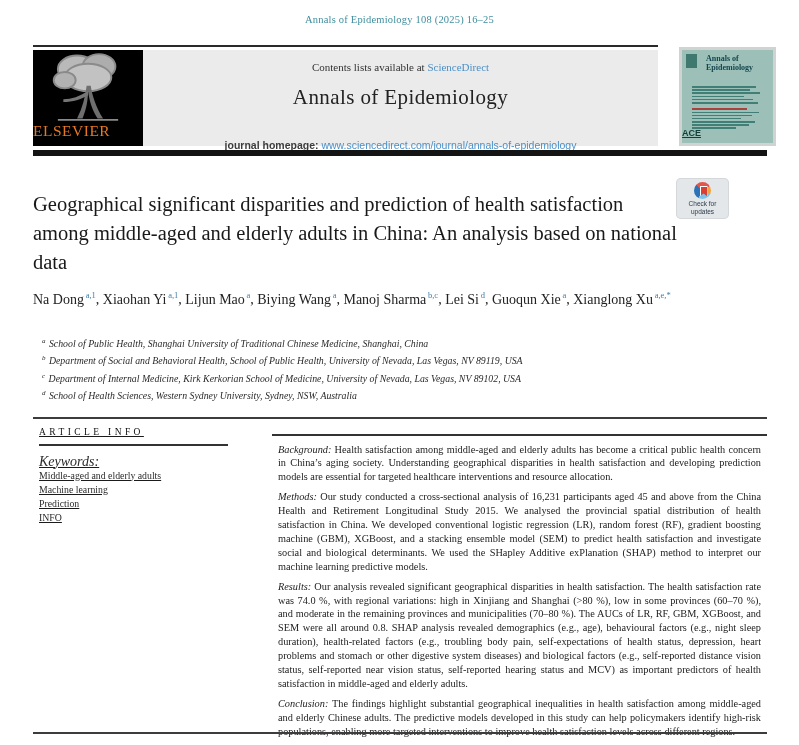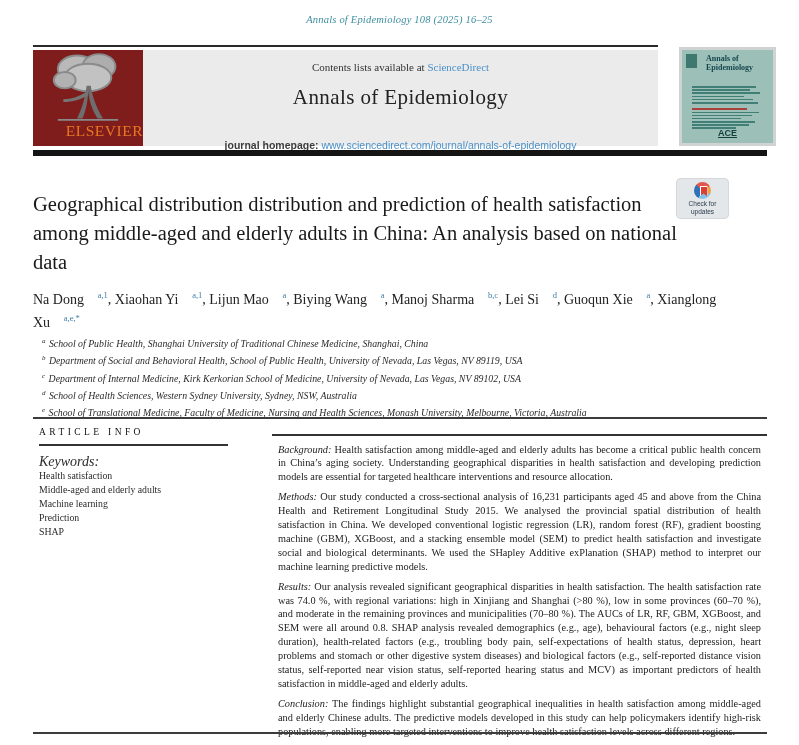--- a/index.html
+++ b/index.html
@@ -3,60 +3,60 @@
 <meta charset="utf-8">
 <style>
   :root{
     --teal:#3d8e9e; --link:#4a90c8; --sup:#3f7fa9; --orange:#e87722;
     --cover:#9cc0b7; --coverdark:#155e57; --ink:#1b1b1b;
   }
   html,body{margin:0;padding:0;background:#ffffff;}
   .page{position:relative;width:799px;height:745px;background:#fff;overflow:hidden;
         font-family:"Liberation Serif","DejaVu Serif",serif;color:var(--ink);}
   .citation{position:absolute;top:14px;left:0;width:100%;text-align:center;
-            font-size:10.5px;color:var(--teal);letter-spacing:.2px;font-style:italic;}
+            font-size:10.5px;color:var(--teal);letter-spacing:.2px;}
   .rule-top{position:absolute;left:33px;top:45px;width:625px;height:2px;background:#2a2a2a;}
-  .logo-area{position:absolute;left:33px;top:50px;width:110px;height:96px;background:#7f1d1d;text-align:right;}
+  .logo-area{position:absolute;left:33px;top:50px;width:110px;height:96px;background:#000000;text-align:left;}
   .logo-area svg{display:block;margin:0 auto;}
   .elsevier-word{font-size:15.5px;color:var(--orange);letter-spacing:.5px;margin-top:-2px;}
   .banner{position:absolute;left:143px;top:50px;width:515px;height:96px;background:#ebebeb;text-align:center;}
   .contents-line{margin-top:11px;font-size:11px;color:#333;}
   .link{color:var(--link);text-decoration:none;cursor:pointer;}
   .banner-title{margin-top:12px;font-size:21px;color:#222;letter-spacing:.4px;}
   .homepage-line{margin-top:29px;font-family:"Liberation Sans","DejaVu Sans",sans-serif;
                  font-size:10.5px;color:#3c3c3c;font-weight:bold;}
   .homepage-line .link{font-weight:normal;}
   .cover{position:absolute;left:679px;top:47px;width:91px;height:93px;background:var(--cover);
          border:3px solid #cfd4d2;cursor:pointer;}
   .cover-emblem{position:absolute;left:4px;top:4px;width:11px;height:14px;background:#2e6b63;opacity:.85;}
   .cover-title{position:absolute;left:24px;top:5px;width:62px;font-size:8px;line-height:8.5px;
                font-weight:bold;color:#14454f;text-align:left;}
   .cover-toc{position:absolute;left:10px;top:36px;width:72px;}
   .cover-toc div{height:1.6px;margin-bottom:1.6px;background:#417f76;}
   .cover-toc div.red{background:#a9423c;}
-  .cover-ace{position:absolute;left:0;bottom:5px;width:100%;text-align:center;
+  .cover-ace{position:absolute;left:0;bottom:5px;width:100%;text-align:left;
              font-family:"Liberation Sans","DejaVu Sans",sans-serif;
              font-weight:bold;font-size:9px;color:#123f3a;text-decoration:underline;}
   .black-bar{position:absolute;left:33px;top:150px;width:734px;height:6px;background:#141414;}
   .badge{position:absolute;left:676px;top:178px;width:53px;height:41px;background:#e3e7ea;
          border-radius:5px;text-align:center;cursor:pointer;box-shadow:0 0 0 1px #d4d8db inset;}
   .badge-circle{width:17px;height:17px;border-radius:50%;margin:4px auto 1px auto;position:relative;
       background:conic-gradient(from -50deg,#e2574c 0 30%,#f0a43c 30% 46%,#7ec3e8 46% 72%,#2d71b8 72% 100%);}
   .badge-bookmark{position:absolute;left:5.5px;top:3.5px;width:6px;height:9px;background:#d93f34;
       border:1px solid #fff;clip-path:polygon(0 0,100% 0,100% 100%,50% 72%,0 100%);}
   .badge-text{font-family:"Liberation Sans","DejaVu Sans",sans-serif;font-size:6.5px;
               line-height:7.5px;color:#2b3a4a;}
   .title{position:absolute;left:33px;top:190px;width:648px;font-size:20.5px;line-height:29px;color:#191919;}
   .authors{position:absolute;left:33px;top:286px;width:712px;font-size:14px;line-height:19px;color:#222;}
-  .auth-sup{color:var(--sup);font-size:8.5px;margin-left:12px;}
+  .auth-sup{color:var(--sup);font-size:8.5px;}
   .affils{position:absolute;left:42px;top:334px;width:724px;font-style:italic;
           font-size:9.8px;line-height:14px;color:#2a2a2a;}
   .affils sup{font-size:7px;margin-right:1px;}
   .mid-rule{position:absolute;left:33px;top:417px;width:734px;height:2px;background:#3c3c3c;}
-  .info-col{position:absolute;left:39px;top:427px;width:200px;}
+  .info-col{position:absolute;left:39px;top:427px;width:200px;text-decoration:underline;}
   .sec-head{font-size:9.5px;letter-spacing:3.4px;color:#111;}
   .info-rule{width:189px;height:1.5px;background:#333;margin-top:7px;margin-bottom:9px;}
   .kw-label{font-style:italic;font-size:14px;line-height:14px;color:#2a2a2a;}
   .kw-item{font-size:9.8px;line-height:14px;color:#2a2a2a;}
   .abs-col{position:absolute;left:272px;top:427px;width:495px;}
   .abs-rule{width:495px;height:1.5px;background:#333;margin-top:7px;margin-bottom:7px;}
   .abs-col p{margin:6px;font-size:10.3px;line-height:13.9px;text-align:justify;color:#222;}
   .plabel{font-style:italic;}
   .bottom-rule{position:absolute;left:33px;top:732px;width:734px;height:2px;background:#3c3c3c;}
 </style>
@@ -125,44 +125,42 @@
   <div class="badge">
     <div class="badge-circle">
       <div class="badge-bookmark"></div>
     </div>
     <div class="badge-text">
       <div>Check for</div>
       <div>updates</div>
     </div>
   </div>
 
-  <div class="title">Geographical distribution distribution and prediction of health satisfaction among middle-aged and elderly adults in China: An analysis based on national data</div>
+  <div class="title">Geographical significant disparities and prediction of health satisfaction among middle-aged and elderly adults in China: An analysis based on national data</div>
 
   <div class="authors"><span>Na Dong</span><sup class="auth-sup"> a,1</sup>, <span>Xiaohan Yi</span><sup class="auth-sup"> a,1</sup>, <span>Lijun Mao</span><sup class="auth-sup"> a</sup>, <span>Biying Wang</span><sup class="auth-sup"> a</sup>, <span>Manoj Sharma</span><sup class="auth-sup"> b,c</sup>, <span>Lei Si</span><sup class="auth-sup"> d</sup>, <span>Guoqun Xie</span><sup class="auth-sup"> a</sup>, <span>Xianglong Xu</span><sup class="auth-sup"> a,e,*</sup></div>
 
   <div class="affils">
       <div><sup>a</sup><span> School of Public Health, Shanghai University of Traditional Chinese Medicine, Shanghai, China</span></div>
       <div><sup>b</sup><span> Department of Social and Behavioral Health, School of Public Health, University of Nevada, Las Vegas, NV 89119, USA</span></div>
       <div><sup>c</sup><span> Department of Internal Medicine, Kirk Kerkorian School of Medicine, University of Nevada, Las Vegas, NV 89102, USA</span></div>
       <div><sup>d</sup><span> School of Health Sciences, Western Sydney University, Sydney, NSW, Australia</span></div>
-      <div><sup>e</sup><span> School of Translational Medicine, Faculty of Medicine, Nursing and Health Sciences, Monash University, Melbourne, Victoria, Australia</span></div>
     </div>
 
   <div class="mid-rule"></div>
 
   <div class="info-col">
     <div class="sec-head">ARTICLE INFO</div>
     <div class="info-rule"></div>
     <div class="kw-label">Keywords:</div>
     <div>
-        <div class="kw-item">Health satisfaction</div>
         <div class="kw-item">Middle-aged and elderly adults</div>
         <div class="kw-item">Machine learning</div>
         <div class="kw-item">Prediction</div>
-        <div class="kw-item">SHAP</div>
+        <div class="kw-item">INFO</div>
       </div>
   </div>
 
   <div class="abs-col">
     <div class="abs-rule"></div>
     <div>
         <p><span class="plabel">Background:</span> Health satisfaction among middle-aged and elderly adults has become a critical public health concern in China’s aging society. Understanding geographical disparities in health satisfaction and developing prediction models are essential for targeted healthcare interventions and resource allocation.</p>
         <p><span class="plabel">Methods:</span> Our study conducted a cross-sectional analysis of 16,231 participants aged 45 and above from the China Health and Retirement Longitudinal Study 2015. We analysed the provincial spatial distribution of health satisfaction in China. We developed conventional logistic regression (LR), random forest (RF), gradient boosting machine (GBM), XGBoost, and a stacking ensemble model (SEM) to predict health satisfaction and investigate social and biological determinants. We used the SHapley Additive exPlanation (SHAP) method to interpret our machine learning predictive models.</p>
         <p><span class="plabel">Results:</span> Our analysis revealed significant geographical disparities in health satisfaction. The health satisfaction rate was 74.0 %, with regional variations: high in Xinjiang and Shanghai (&gt;80 %), low in some provinces (60–70 %), and moderate in the remaining provinces and municipalities (70–80 %). The AUCs of LR, RF, GBM, XGBoost, and SEM were all around 0.8. SHAP analysis revealed demographics (e.g., age), behavioural factors (e.g., night sleep duration), health-related factors (e.g., troubling body pain, self-expectations of health status, depression, heart problems and stomach or other digestive system diseases) and biological factors (e.g., self-reported distance vision status, self-reported near vision status, self-reported hearing status and MCV) as important predictors of health satisfaction in middle-aged and elderly adults.</p>
         <p><span class="plabel">Conclusion:</span> The findings highlight substantial geographical inequalities in health satisfaction among middle-aged and elderly Chinese adults. The predictive models developed in this study can help policymakers identify high-risk populations, enabling more targeted interventions to improve health satisfaction levels across different regions.</p>

